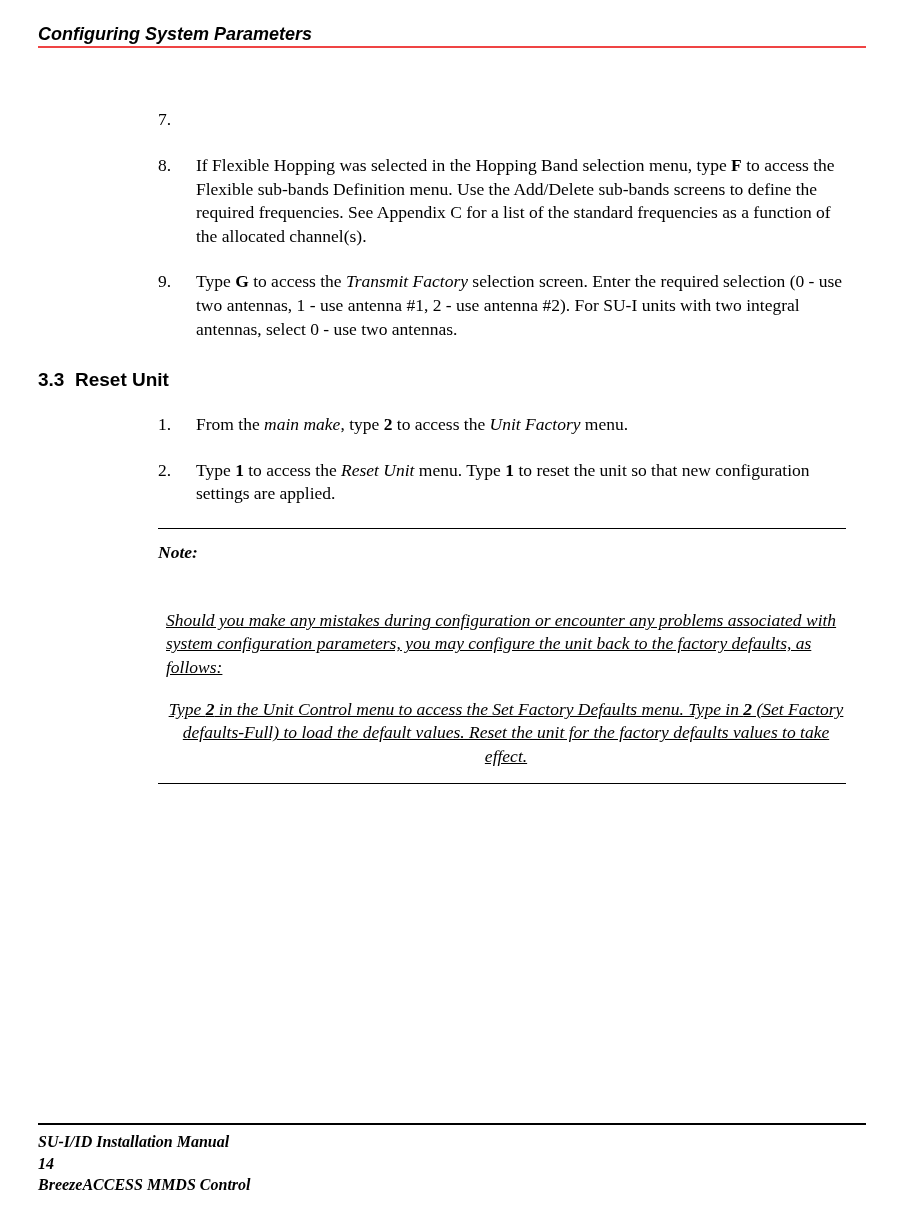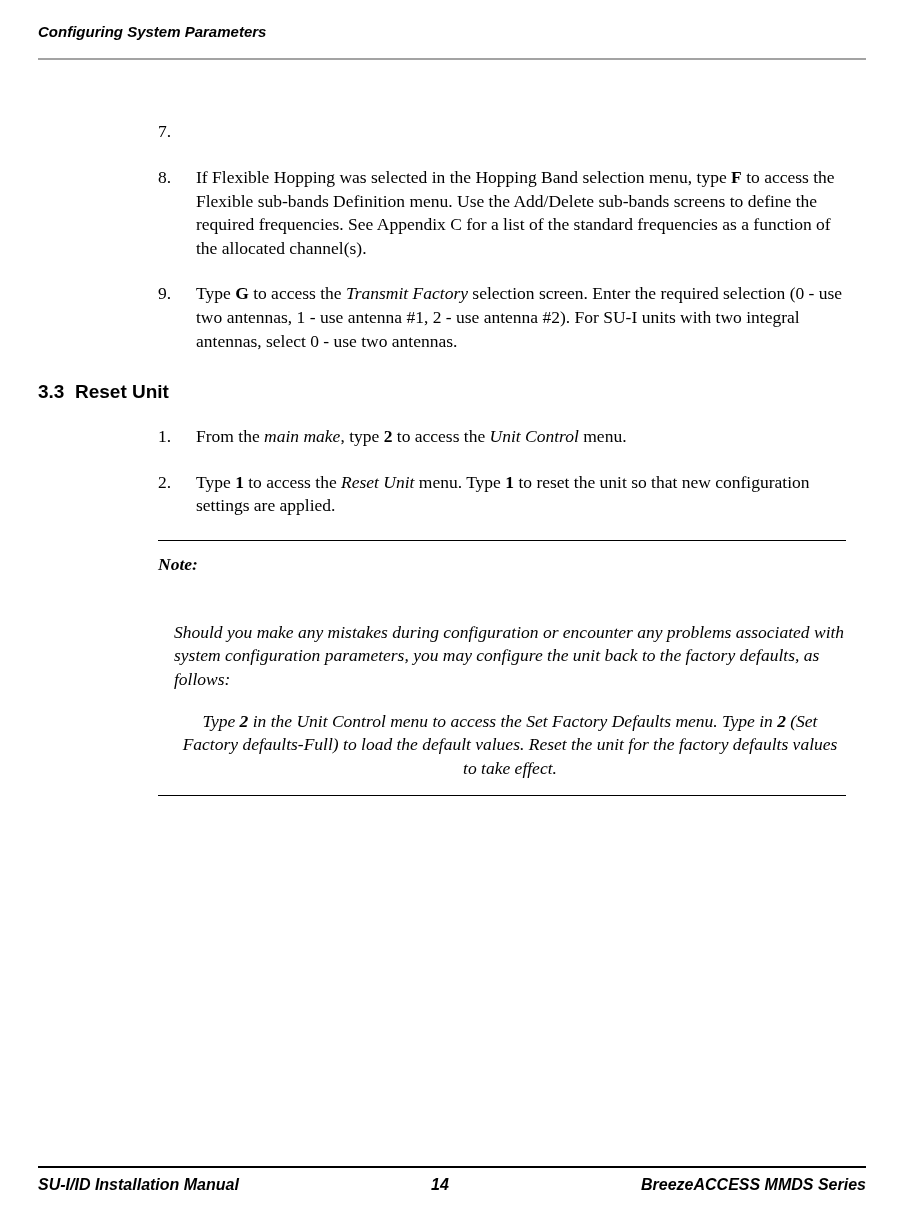--- a/index.html
+++ b/index.html
@@ -19,23 +19,23 @@
     padding: 22px 38px 0 38px;
     box-sizing: border-box;
     height: 100%;
     display: flex;
     flex-direction: column;
   }
   .header {
     font-family: Arial, Helvetica, sans-serif;
     font-style: italic;
     font-weight: bold;
-    font-size: 15px;
-    border-bottom: 2px solid #a3a3a3;
-    padding-bottom: 16px;
+    font-size: 18px;
+    border-bottom: 2px solid #ef4444;
+    padding-bottom: 0;
   }
   .content {
     flex: 1;
     padding-top: 60px;
   }
   ol.main-list {
     list-style: none;
     margin: 0;
     padding: 0;
   }
@@ -69,33 +69,35 @@
     flex-direction: column;
   }
   .note-label {
     flex: 0 0 68px;
     font-weight: bold;
   }
   .note-text {
     flex: 1;
   }
   .note-text p {
-    margin: 0 0 18px 16px;
+    margin: 0 0 18px 8px;
+    text-decoration: underline;
   }
   .note-text p:last-child { margin-bottom: 0; text-align: center; }
   .footer {
-    font-family: Liberation Sans, sans-serif;
+    font-family: Liberation Serif, serif;
     font-style: italic;
     font-weight: bold;
     font-size: 16px;
     border-top: 2px solid #000;
     padding-top: 6px;
     padding-bottom: 20px;
     display: flex;
     justify-content: space-between;
+    flex-direction: column;
   }
   b { font-weight: bold; }
   i { font-style: italic; }
 </style>
 </head>
 <body>
 
 <div class="page">
   <div class="header">Configuring System Parameters</div>
 
@@ -116,21 +118,21 @@
     </ol>
 
     <div class="section-heading">
       <span>3.3</span>&nbsp;
       <span>Reset Unit</span>
     </div>
 
     <ol class="main-list">
       <li>
         <span class="num">1.</span>
-        <span class="txt">From the <i>main make</i>, type <b>2</b> to access the <i>Unit Control</i> menu.</span>
+        <span class="txt">From the <i>main make</i>, type <b>2</b> to access the <i>Unit Factory</i> menu.</span>
       </li>
       <li>
         <span class="num">2.</span>
         <span class="txt">Type <b>1</b> to access the <i>Reset Unit</i> menu. Type <b>1</b> to reset the unit so that new configuration settings are applied.</span>
       </li>
     </ol>
 
     <div class="note-block">
       <div class="note-row">
         <div class="note-label">Note:</div>
@@ -139,15 +141,15 @@
           <p>Type <b>2</b> in the Unit Control menu to access the Set Factory Defaults menu. Type in <b>2</b> (Set Factory defaults-Full) to load the default values. Reset the unit for the factory defaults values to take effect.</p>
         </div>
       </div>
     </div>
 
   </div>
 
   <div class="footer">
     <span>SU-I/ID Installation Manual</span>
     <span>14</span>
-    <span>BreezeACCESS MMDS Series</span>
+    <span>BreezeACCESS MMDS Control</span>
   </div>
 </div>
 
 </body></html>

